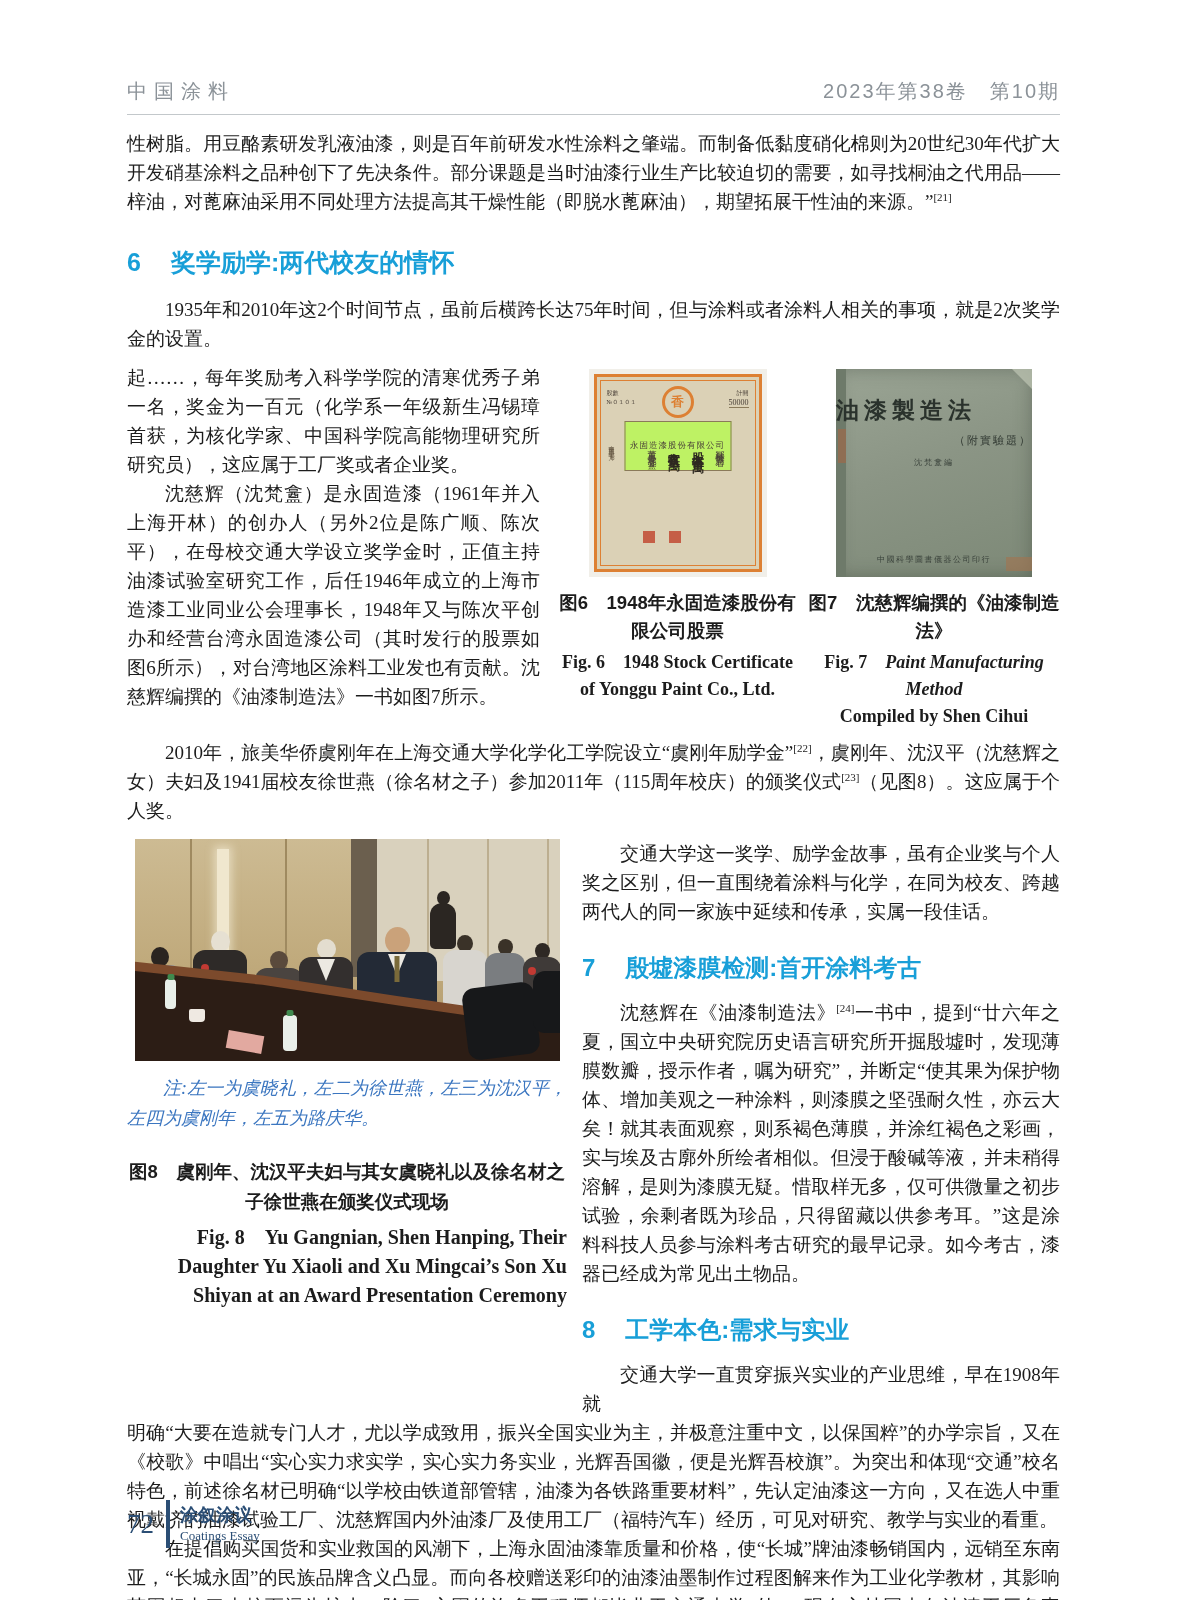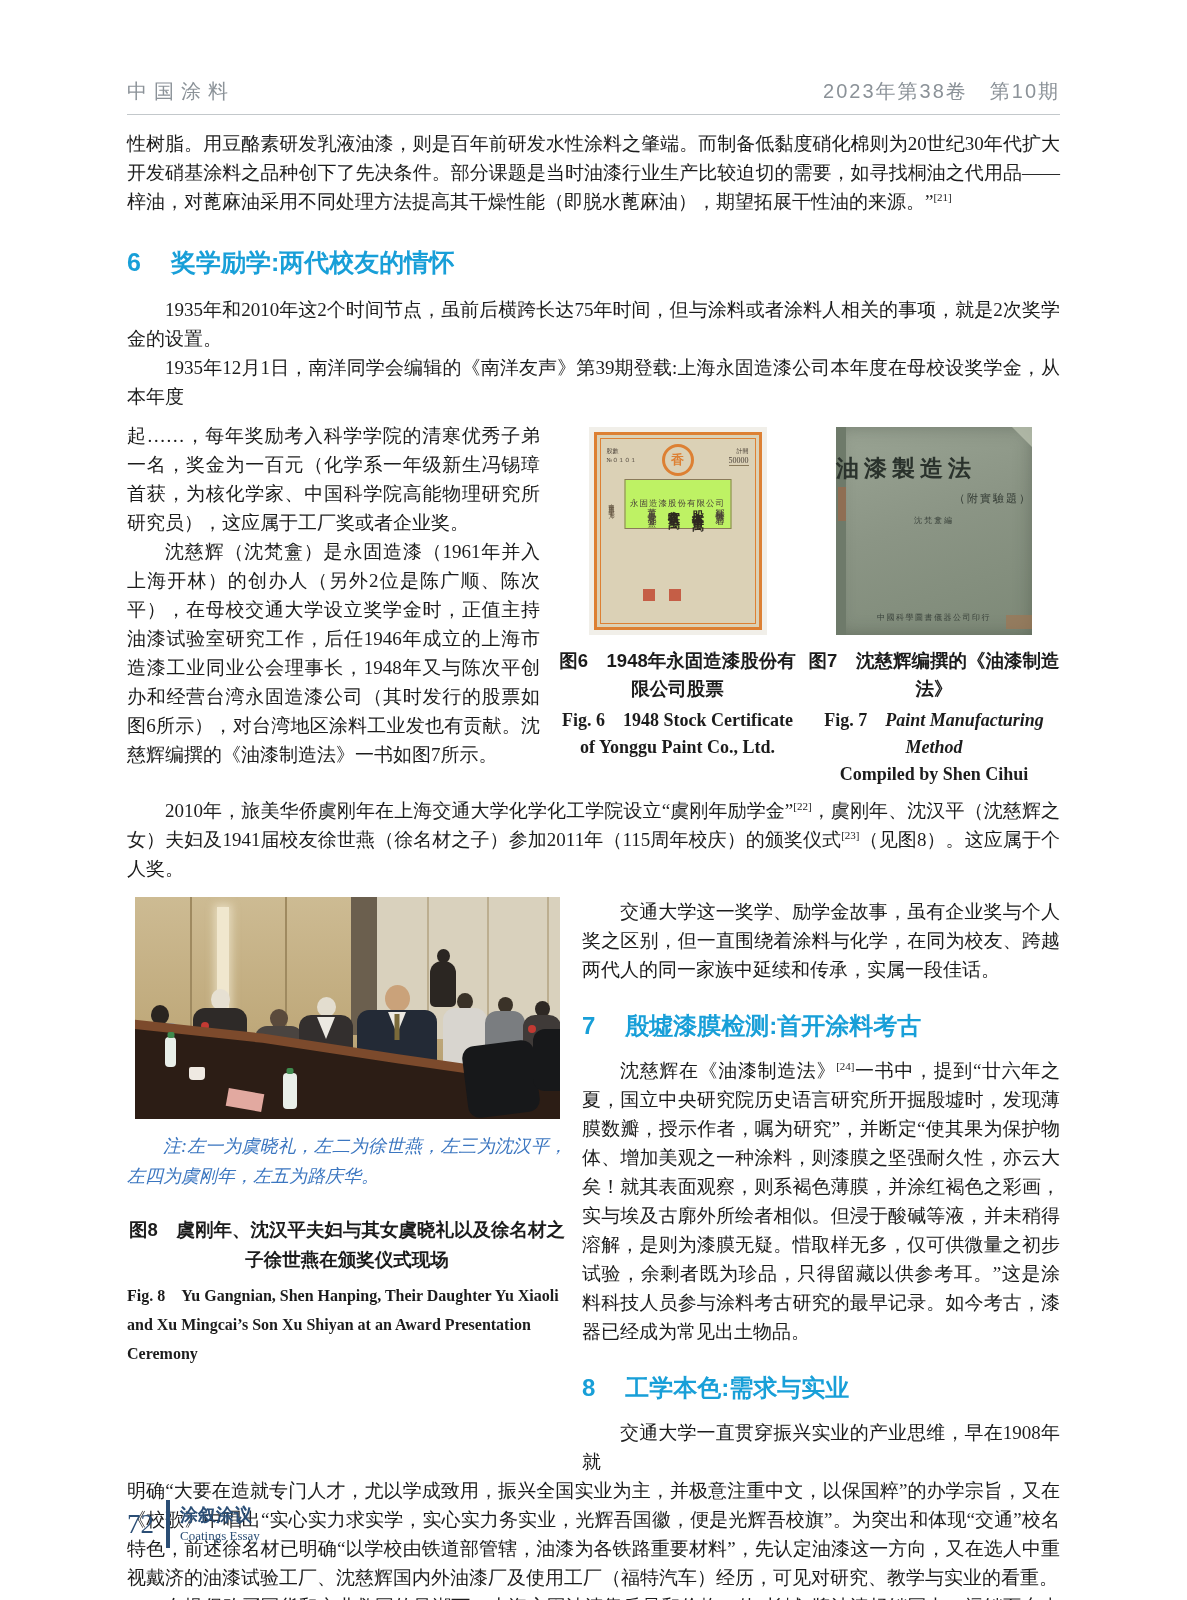--- a/index.html
+++ b/index.html
@@ -103,21 +103,21 @@
   .bottle{position:absolute;background:#e9efe9;border-radius:4px;}
   .bcap{position:absolute;left:50%;transform:translateX(-50%);top:-5px;width:7px;height:6px;background:#3f8a4e;border-radius:2px;}
   .cup{position:absolute;background:#efe9e2;border-radius:2px 2px 4px 4px;}
   .card{position:absolute;background:#e2a9a0;transform:rotate(10deg);}
 
   
   .note{margin-top:12px;font-size:18px;line-height:30px;color:#3b76c0;font-style:italic;
         text-align:justify;text-indent:2em;font-weight:500;}
   .cap8-cn{margin-top:24px;text-align:center;font-family:"Liberation Sans","DejaVu Sans",sans-serif;
            font-weight:bold;font-size:18.5px;line-height:30px;}
-  .cap8-en{margin-top:6px;text-align:left;font-weight:bold;font-size:16px;line-height:29px;}
+  .cap8-en{margin-top:6px;text-align:right;font-weight:bold;font-size:20px;line-height:29px;}
 
   
   .footer{position:absolute;left:127px;bottom:52px;display:flex;align-items:center;color:#2b4e75;}
   .pg-num{font-size:27px;margin-right:12px;text-align:right;}
   .ft-bar{width:4px;height:48px;background:#2b4e75;margin-right:10px;}
   .ft-cn{font-family:"Liberation Sans","DejaVu Sans",sans-serif;font-weight:bold;font-size:18px;line-height:24px;}
   .ft-en{font-size:13px;line-height:18px;}
 </style>
 </head>
 <body>
@@ -132,21 +132,20 @@
     <div class="hdr-rule"></div>
 
     <p class="para mt14"><span>性树脂。用豆酪素研发乳液油漆，则是百年前研发水性涂料之肇端。而制备低黏度硝化棉则为20世纪30年代扩大开发硝基涂料之品种创下了先决条件。部分课题是当时油漆行业生产比较迫切的需要，如寻找桐油之代用品——梓油，对蓖麻油采用不同处理方法提高其干燥性能（即脱水蓖麻油），期望拓展干性油的来源。”</span><sup class="ref">[21]</sup></p>
 
     <h2 class="sec">
       <span class="sec-num">6</span>
       <span>奖学励学:两代校友的情怀</span>
     </h2>
 
     <p class="para indent">1935年和2010年这2个时间节点，虽前后横跨长达75年时间，但与涂料或者涂料人相关的事项，就是2次奖学金的设置。</p>
-    <p class="para indent">1935年12月1日，南洋同学会编辑的《南洋友声》第39期登载:上海永固造漆公司本年度在母校设奖学金，从本年度</p>
 
     <div class="row rowE">
       <div class="colL">
         <p class="para">起……，每年奖励考入科学学院的清寒优秀子弟一名，奖金为一百元（化学系一年级新生冯锡璋首获，为核化学家、中国科学院高能物理研究所研究员），这应属于工厂奖或者企业奖。</p>
         <p class="para indent">沈慈辉（沈梵盫）是永固造漆（1961年并入上海开林）的创办人（另外2位是陈广顺、陈次平），在母校交通大学设立奖学金时，正值主持油漆试验室研究工作，后任1946年成立的上海市造漆工业同业公会理事长，1948年又与陈次平创办和经营台湾永固造漆公司（其时发行的股票如图6所示），对台湾地区涂料工业发也有贡献。沈慈辉编撰的《油漆制造法》一书如图7所示。</p>
       </div>
 
       <div class="figs">
         <figure class="fig">
           <div class="certwrap figimg">

